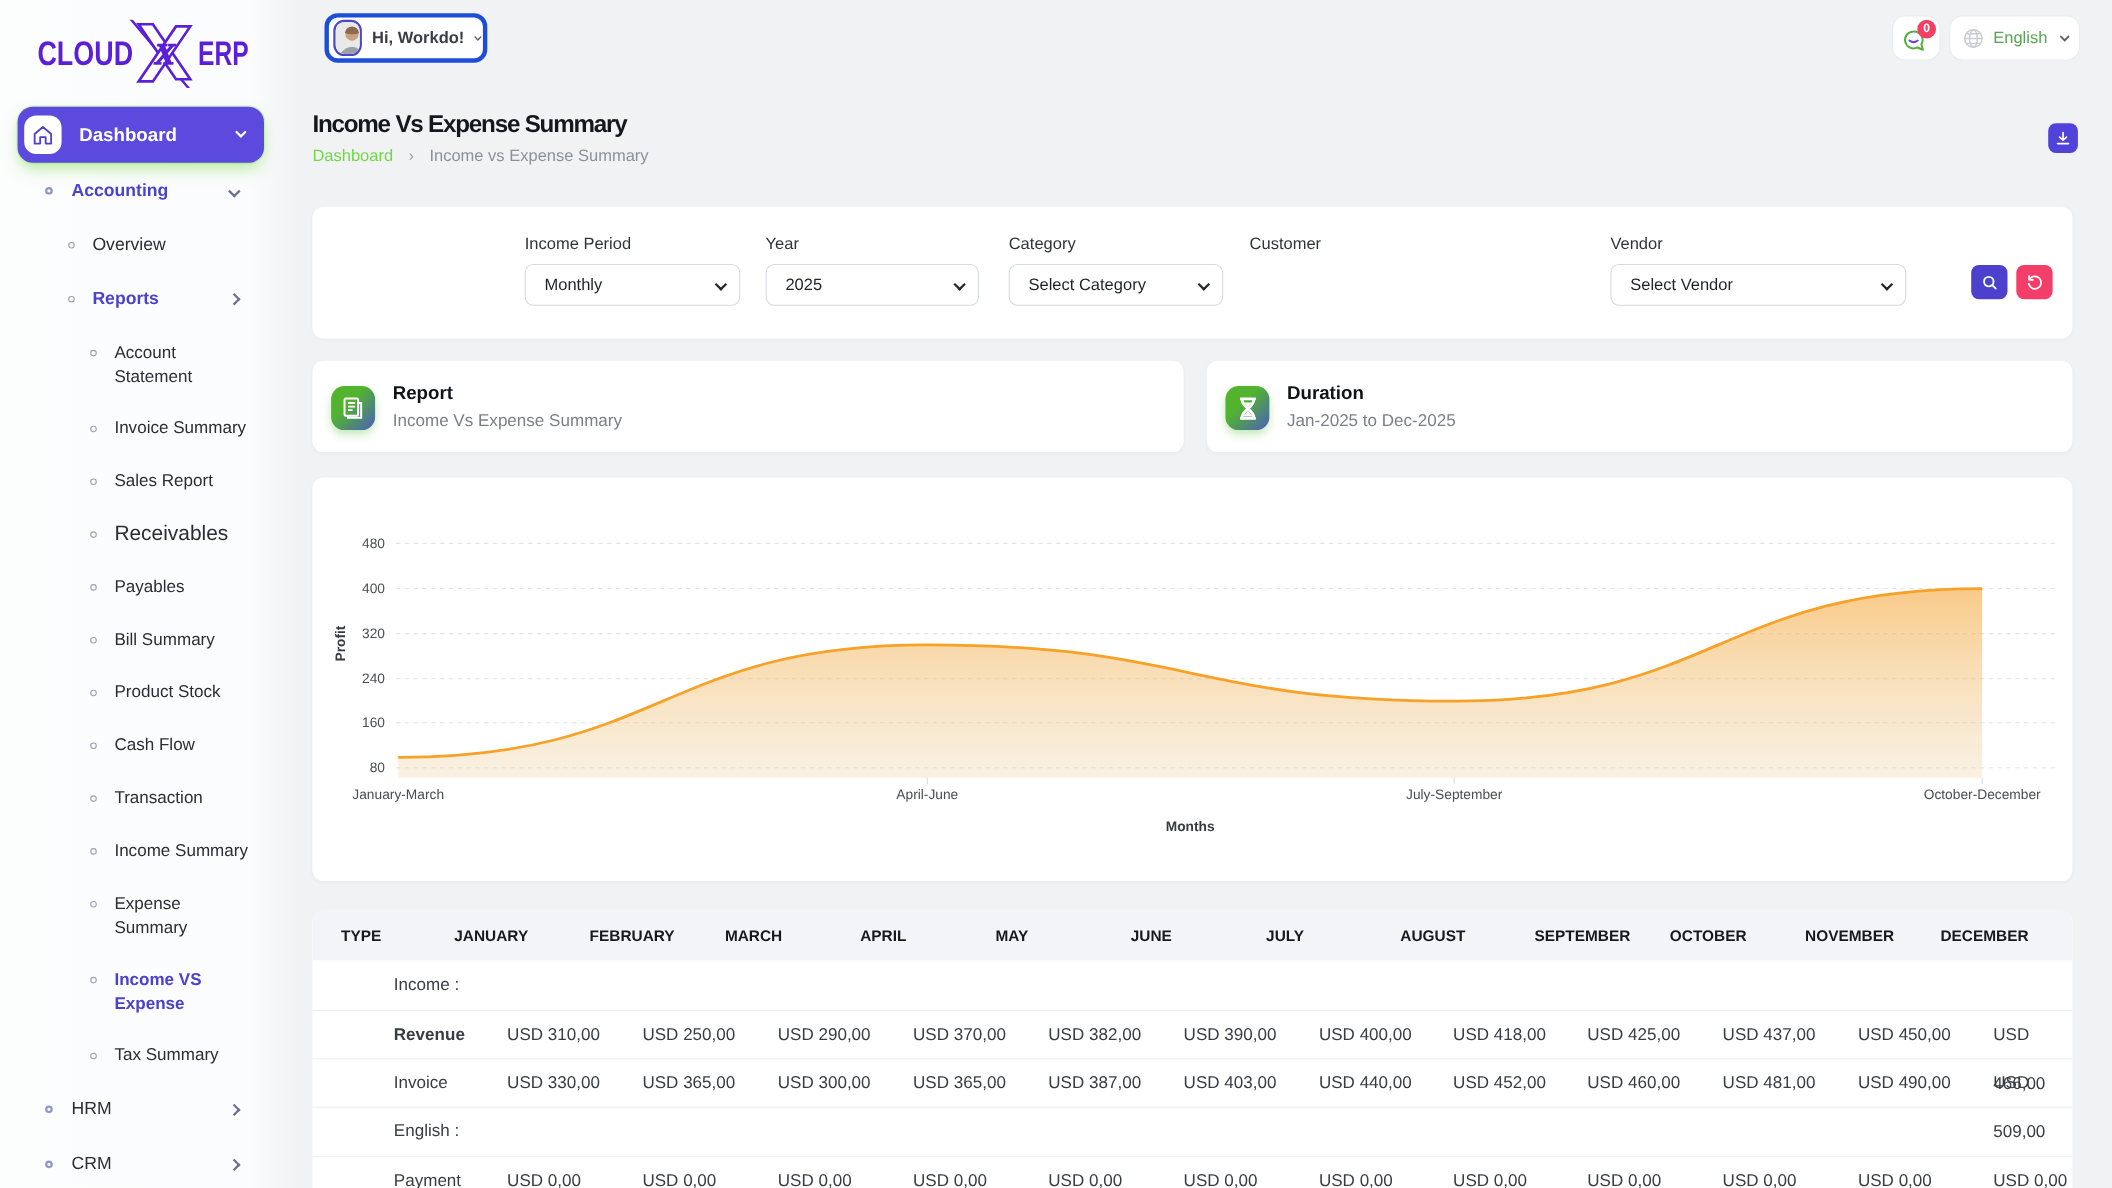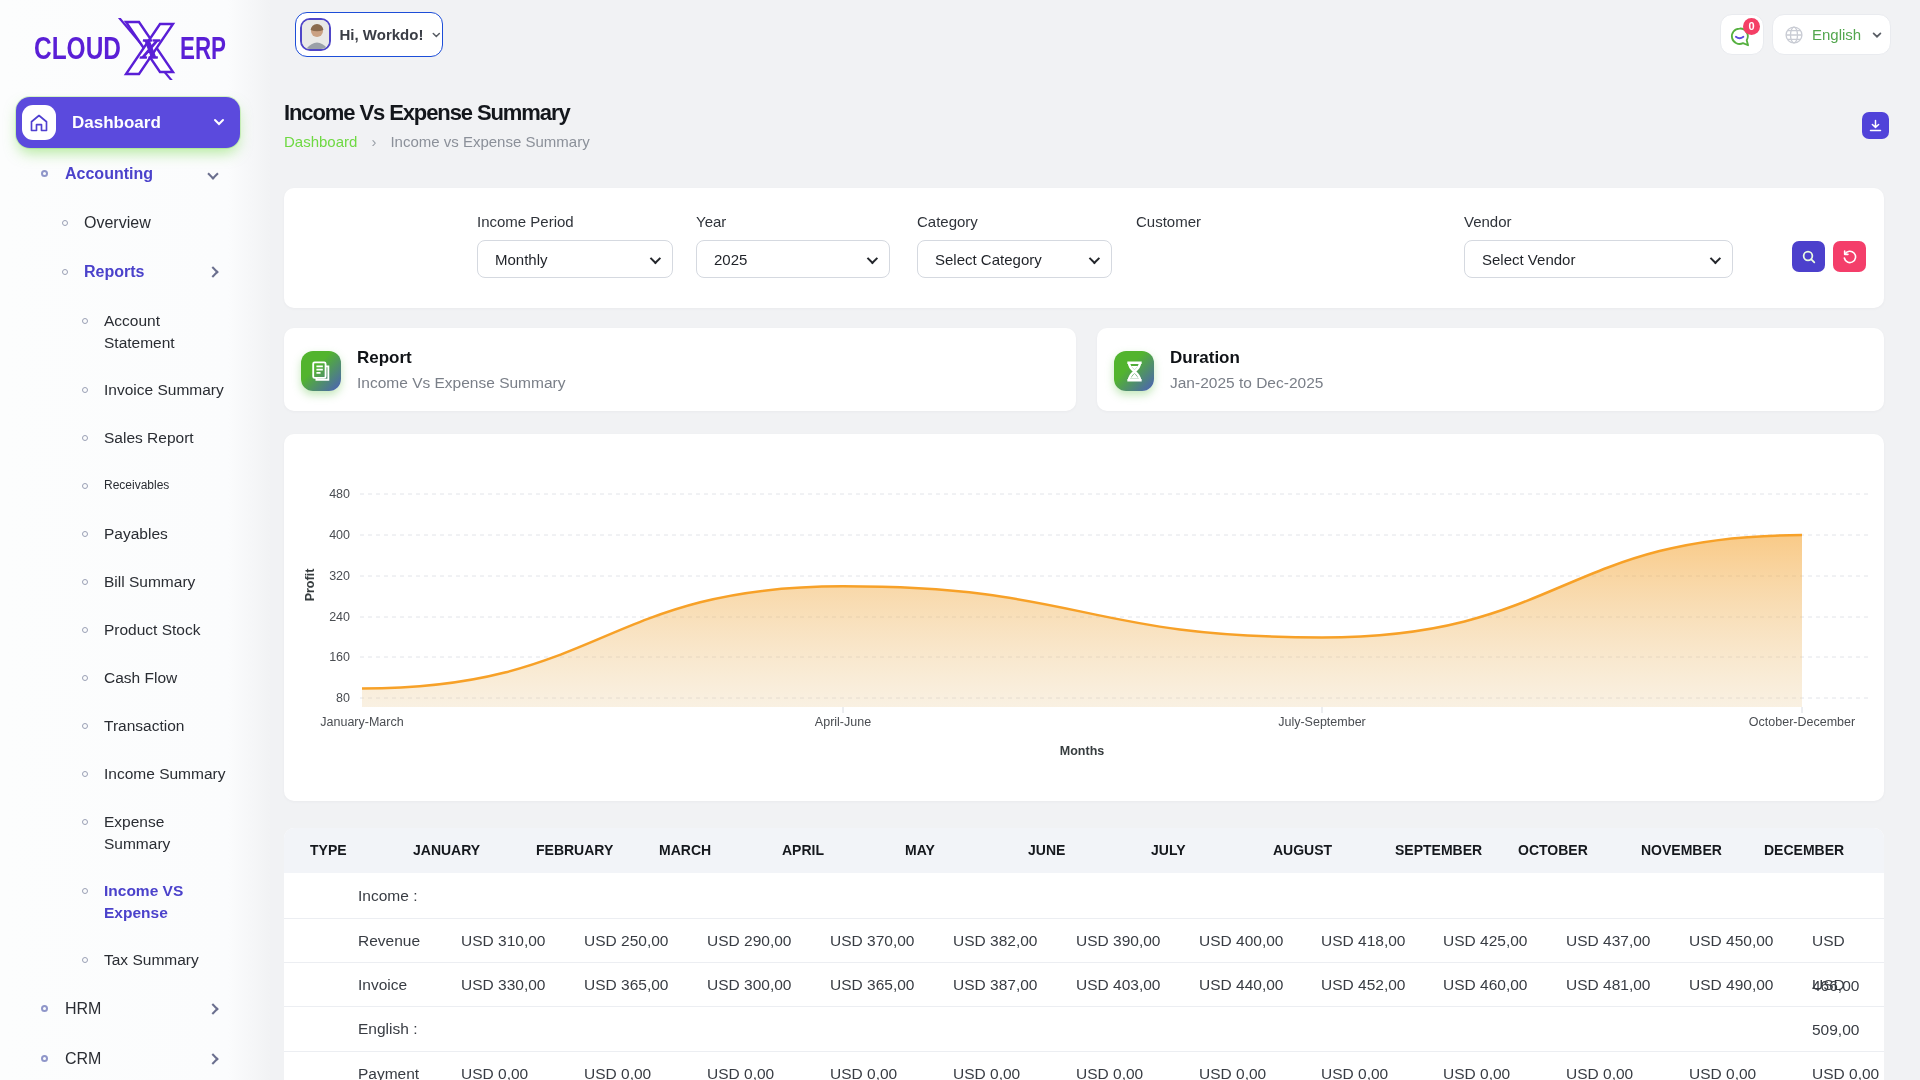--- a/index.html
+++ b/index.html
@@ -22,21 +22,21 @@
 
   .navrow { position:absolute; display:flex; align-items:center; color:#2a2d33; font-size:16px; line-height:21.5px; white-space:nowrap; }
   .navrow .bullet { width:7px; height:7px; border:2px solid #8f96c9; border-radius:50%; margin-right:17px; flex:none; }
   .navrow .bullet.sm { width:6px; height:6px; border-width:1.5px; border-color:#9aa0b5; margin-right:16px; }
   .navrow.purple { color:#4b42cb; font-weight:bold; }
   .chevR { width:8px; height:8px; border-right:2px solid #6a6f8e; border-bottom:2px solid #6a6f8e; transform:rotate(-45deg); }
   .chevD { width:8px; height:8px; border-right:2px solid #6a6f8e; border-bottom:2px solid #6a6f8e; transform:rotate(45deg); }
 
   
   #userbtn { position:absolute; left:295px; top:12px; width:148px; height:45px; background:#fff;
-    border:1px solid #1d4ed8; border-radius:12px; display:flex; align-items:center; }
+    border:4px solid #1d4ed8; border-radius:12px; display:flex; align-items:center; }
   #avatar { width:34px; height:33px; border:2px solid #4f46c8; border-radius:10px; margin-left:4px;
     background:#e8e8e6; overflow:hidden; position:relative; }
   #userbtn .tx { font-size:15px; color:#3a3d45; margin-left:9px; font-weight:bold; white-space:nowrap; }
 
   #chatbtn { position:absolute; left:1720px; top:14px; width:44px; height:41px; background:#fff;
     border:1px solid #e9ebef; border-radius:12px; }
   #badge { position:absolute; left:22px; top:3px; width:17px; height:17px; background:#f43f65;
     border-radius:50%; color:#fff; font-size:11px; font-weight:bold; text-align:center; line-height:17px; }
 
   #langbtn { position:absolute; left:1772px; top:14px; width:119px; height:41px; background:#fff;
@@ -104,21 +104,21 @@
 <div class="navrow purple" style="left:41px; top:163px; width:200px;"><span class="bullet"></span>Accounting<span style="flex:1"></span><span class="chevD" style="margin-right:24px;"></span></div>
 <div class="navrow" style="left:62px; top:212px;"><span class="bullet sm"></span>Overview</div>
 <div class="navrow purple" style="left:62px; top:261px; width:179px;"><span class="bullet sm"></span>Reports<span style="flex:1"></span><span class="chevR" style="margin-right:24px;"></span></div>
 
 <div class="navrow" style="left:82px; top:310px; font-size:15.5px;">
     <span class="bullet sm" style="margin-top:-21px"></span>
     <span>Account<br>Statement</span>
   </div>
 <div class="navrow" style="left:82px; top:379px; font-size:15.5px;"><span class="bullet sm"></span>Invoice Summary</div>
 <div class="navrow" style="left:82px; top:427px; font-size:15.5px;"><span class="bullet sm"></span>Sales Report</div>
-<div class="navrow" style="left:82px; top:475px; font-size:12px;"><span class="bullet sm"></span>Receivables</div>
+<div class="navrow" style="left:82px; top:475px; font-size:19px;"><span class="bullet sm"></span>Receivables</div>
 <div class="navrow" style="left:82px; top:523px; font-size:15.5px;"><span class="bullet sm"></span>Payables</div>
 <div class="navrow" style="left:82px; top:571px; font-size:15.5px;"><span class="bullet sm"></span>Bill Summary</div>
 <div class="navrow" style="left:82px; top:619px; font-size:15.5px;"><span class="bullet sm"></span>Product Stock</div>
 <div class="navrow" style="left:82px; top:667px; font-size:15.5px;"><span class="bullet sm"></span>Cash Flow</div>
 <div class="navrow" style="left:82px; top:715px; font-size:15.5px;"><span class="bullet sm"></span>Transaction</div>
 <div class="navrow" style="left:82px; top:763px; font-size:15.5px;"><span class="bullet sm"></span>Income Summary</div>
 <div class="navrow" style="left:82px; top:811px; font-size:15.5px;">
     <span class="bullet sm" style="margin-top:-21px"></span>
     <span>Expense<br>Summary</span>
   </div>
@@ -271,21 +271,21 @@
   <div class="hcell" style="left:744px;">JUNE</div>
   <div class="hcell" style="left:867px;">JULY</div>
   <div class="hcell" style="left:989px;">AUGUST</div>
   <div class="hcell" style="left:1111px;text-align:center;">SEPTEMBER</div>
   <div class="hcell" style="left:1234px;">OCTOBER</div>
   <div class="hcell" style="left:1357px;">NOVEMBER</div>
   <div class="hcell" style="left:1480px;">DECEMBER</div>
 
   <div class="cell" style="left:26px; top:45px;">Income :</div>
   <div class="rline" style="top:90px;"></div>
-  <div class="cell" style="left:26px; top:90px;">Revenue</div>
+  <div class="cell" style="left:26px; top:90px;font-weight:bold;">Revenue</div>
   <div class="rline" style="top:134px;"></div>
   <div class="cell" style="left:26px; top:134px;">Invoice</div>
   <div class="rline" style="top:178px;"></div>
   <div class="cell" style="left:26px; top:178px;">English :</div>
   <div class="rline" style="top:223px;"></div>
   <div class="cell" style="left:26px; top:223px;">Payment</div>
   <div class="cell" style="left:129px; top:90px;">USD 310,00</div>
   <div class="cell" style="left:252px; top:90px;">USD 250,00</div>
   <div class="cell" style="left:375px; top:90px;">USD 290,00</div>
   <div class="cell" style="left:498px; top:90px;">USD 370,00</div>

